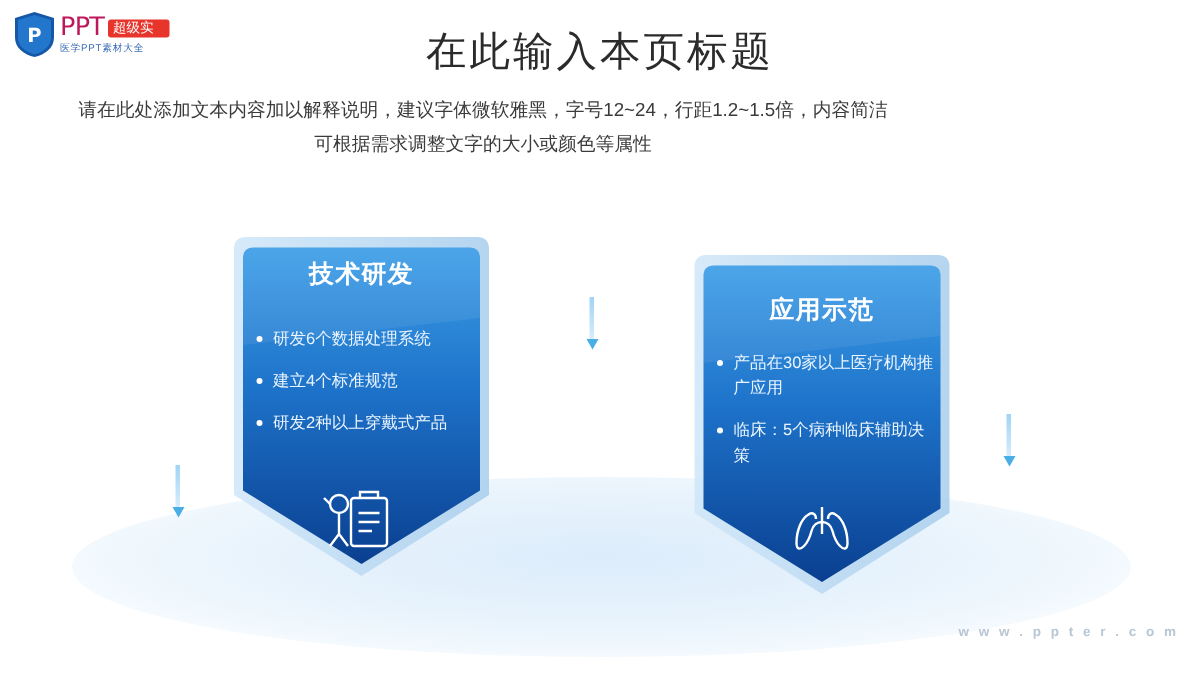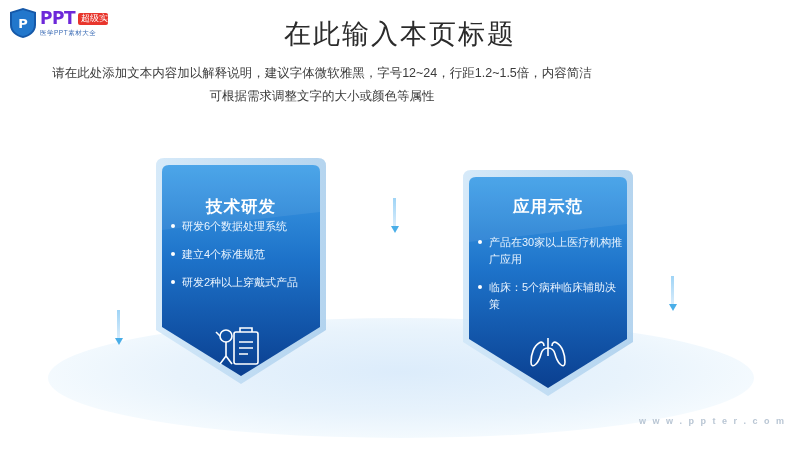--- a/index.html
+++ b/index.html
@@ -48,31 +48,31 @@
     flex-direction: column;
     justify-content: center;
     line-height: 1;
   }
   .logo-main-row {
     display: flex;
     align-items: flex-end;
   }
   .logo-ppt {
     font-family: "DejaVu Sans", sans-serif;
-    font-weight: bold;
+    font-weight: normal;
     font-size: 17px;
-    color: #6d28d9;
+    color: #be185d;
     letter-spacing: -0.5px;
   }
   .logo-badge {
     margin-left: 3px;
     background: #e8352c;
     color: #ffffff;
     font-size: 9px;
-    padding: 1px 0 2px 3px;
+    padding: 1px 11px 2px 3px;
     border-radius: 2px;
     line-height: 1;
     position: relative;
     top: -2px;
   }
   .logo-sub {
     font-size: 6.5px;
     color: #3a6bb5;
     letter-spacing: 0.5px;
     margin-top: 3px;
@@ -253,21 +253,21 @@
           <linearGradient id="g1edge" x1="0" y1="0" x2="1" y2="0">
             <stop offset="0%" stop-color="#cfe6f8"></stop>
             <stop offset="100%" stop-color="#a8cdec"></stop>
           </linearGradient>
         </defs>
         <path d="M8 14 Q8 6 16 6 L170 6 Q178 6 178 14 L178 178 L93 232 L8 178 Z" fill="url(#g1edge)" opacity="0.85"></path>
         <path d="M14 20 Q14 13 21 13 L165 13 Q172 13 172 20 L172 175 L93 224 L14 175 Z" fill="url(#g1)"></path>
         <path d="M14 20 Q14 13 21 13 L165 13 Q172 13 172 20 L172 60 L14 78 Z" fill="#ffffff" opacity="0.07"></path>
       </svg>
     </div>
-    <div class="card-title" style="top:44px;">技术研发</div>
+    <div class="card-title" style="top:20px;">技术研发</div>
     <ul class="card-list" style="top:66px;">
       <li>研发6个数据处理系统</li>
       <li>建立4个标准规范</li>
       <li>研发2种以上穿戴式产品</li>
     </ul>
     <div class="card-icon" style="top:170px;">
       <svg width="54" height="50" viewBox="0 0 54 50" xmlns="http://www.w3.org/2000/svg" fill="none" stroke="#ffffff" stroke-width="1.6">
         <rect x="20" y="10" width="24" height="32" rx="2"></rect>
         <path d="M26 10 L26 6 L38 6 L38 10"></path>
         <path d="M25 20 L39 20 M25 26 L39 26 M25 32 L34 32"></path>

